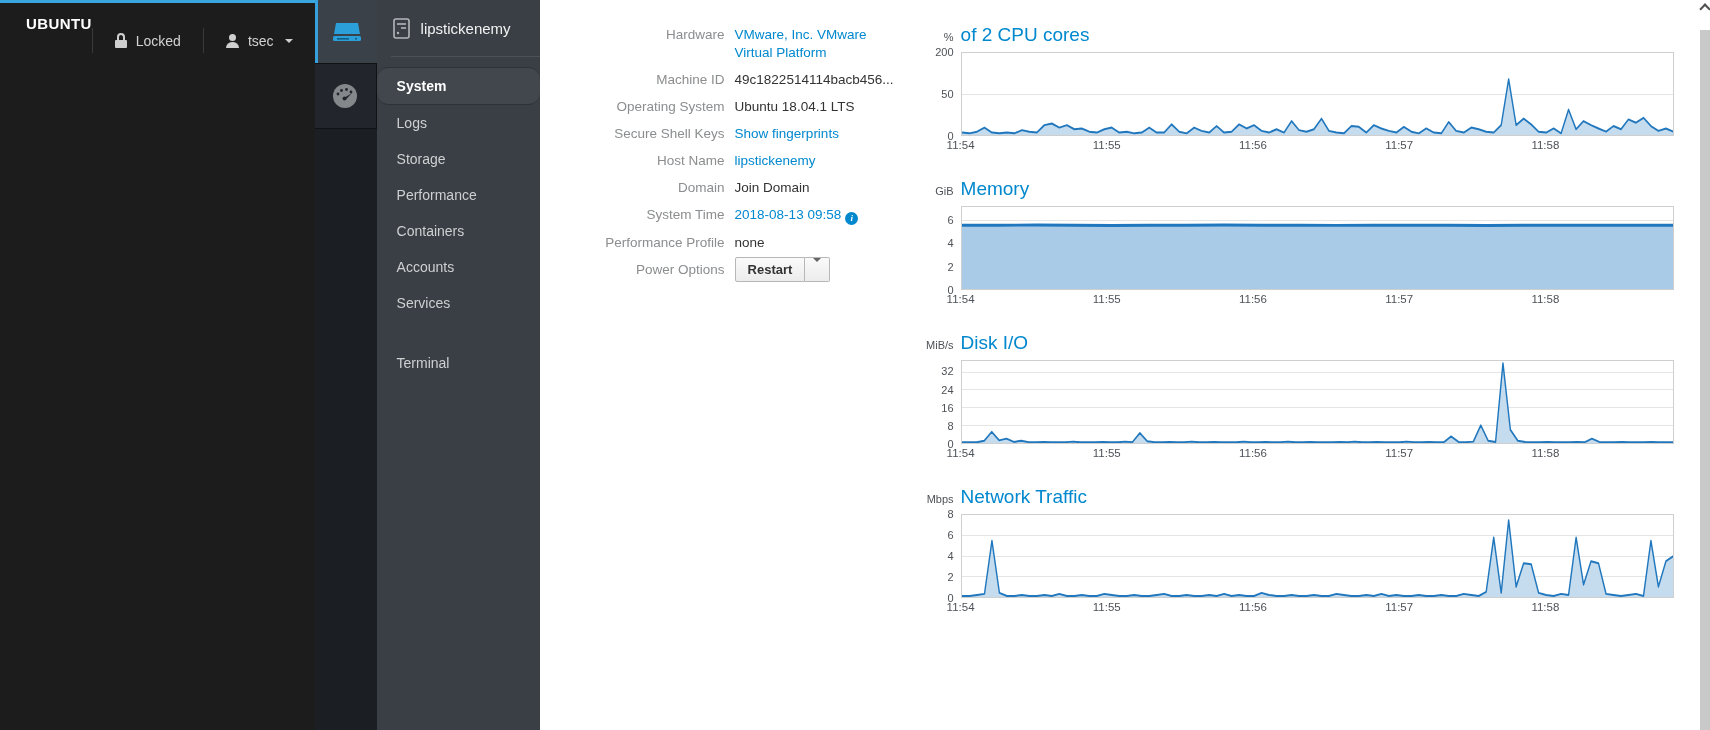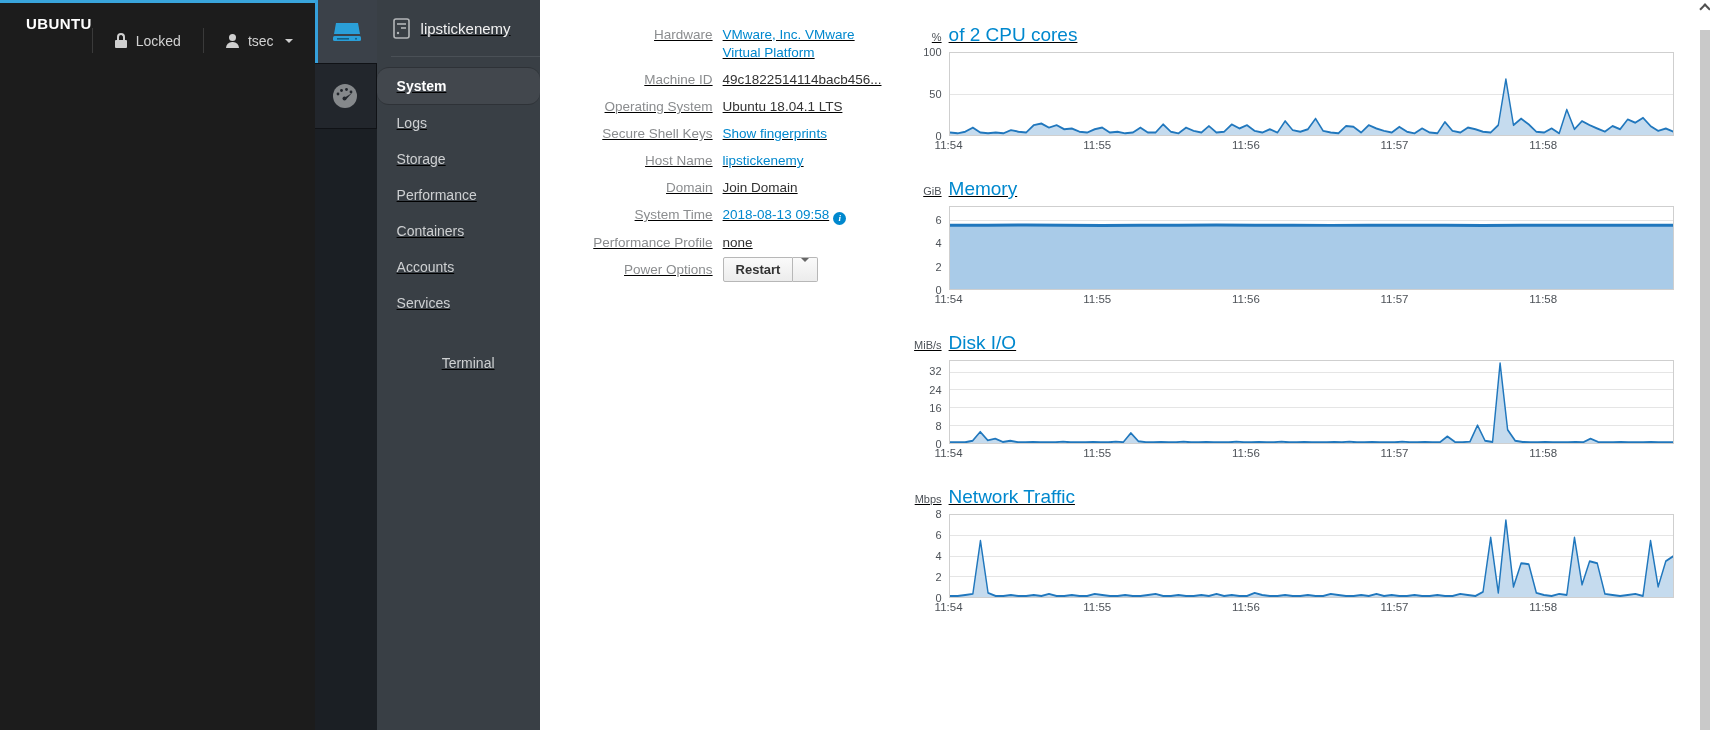--- a/index.html
+++ b/index.html
@@ -16,37 +16,37 @@
   .topbar-section { display:flex; align-items:center; gap:9px; padding:0 22px; color:#d2d2d2; font-size:14px; border-left:1px solid #3a3a3a; cursor:pointer; }
   .lock-icon { display:inline-block; width:12px; height:15px; position:relative; }
   .lock-shackle { position:absolute; top:0; left:2px; width:8px; height:8px; border:2px solid #cfcfcf; border-bottom:none; border-radius:4px 4px 0 0; }
   .lock-body { position:absolute; bottom:0; left:0; width:12px; height:8px; background:#cfcfcf; border-radius:1px; }
   .user-icon { display:inline-block; width:13px; height:14px; position:relative; }
   .user-head { position:absolute; top:0; left:3px; width:7px; height:7px; border-radius:50%; background:#cfcfcf; }
   .user-body { position:absolute; bottom:0; left:0; width:13px; height:6px; border-radius:6px 6px 0 0; background:#cfcfcf; }
   .caret { width:0; height:0; border-left:4px solid transparent; border-right:4px solid transparent; border-top:4px solid #cfcfcf; margin-left:2px; }
 
   
-  .main { flex:1; display:flex; position:relative; min-height:0;text-decoration:underline; }
+  .main { flex:1; display:flex; position:relative; min-height:0; }
 
   .iconstrip { flex:0 0 62px; background:#1b1f24; }
   .machine-cell { height:63px; background:#3b4149; border-left:3px solid #35a0dc; display:flex; align-items:center; justify-content:center; cursor:pointer; }
   .dash-cell { height:66px; background:#22262c; border:1px solid #101216; border-left:none; display:flex; align-items:center; justify-content:center; cursor:pointer; }
 
   .sidemenu { flex:0 0 163px; background:#393f45; color:#d2d3d4; }
   .host-header { height:56px; display:flex; align-items:center; gap:11px; padding-left:16px; }
   .host-name { color:#f2f2f2; font-size:15px; }
   .menu-sep { border-top:1px solid #4a5056; margin-left:14px; }
   .sidemenu ul { list-style:none; margin-top:10px; }
   .sidemenu li { padding:10px 0 10px 20px; font-size:14px; color:#ced0d2; cursor:pointer;border-radius:12px; }
   .sidemenu li.active { background:#42474d; color:#ffffff; font-weight:700; border-top:1px solid #2e3237; border-bottom:1px solid #2e3237; }
-  #nav-secondary { margin-top:24px;text-align:center; }
-
-  
-  .content { flex:1; background:#fff; display:flex; padding:24px 36px 0 28px; min-width:0; }
+  #nav-secondary { margin-top:24px; }
+
+  
+  .content { flex:1; background:#fff; display:flex; padding:24px 36px 0 40px; min-width:0; }
 
   .info-col { flex:0 0 335px; padding-top:2px; }
   .info-row { display:flex; margin-bottom:9px; line-height:18px; font-size:13.5px; }
   .info-label { flex:0 0 155px; text-align:right; color:#8b8d8f; padding-right:10px; }
   .info-value { flex:1; max-width:155px; color:#333; }
   .ilink { color:#0088ce; text-decoration:none; cursor:pointer; }
   .info-i { display:inline-block; width:13px; height:13px; border-radius:50%; background:#0088ce; color:#fff; font-size:9px; font-weight:700; font-style:italic; text-align:center; line-height:13px; vertical-align:-2px; margin-left:4px; font-family:"Liberation Serif", serif; }
   .btn-group { display:inline-flex; margin-top:-4px; }
   .btn { font-family:"Liberation Sans", sans-serif; font-size:13px; color:#333; font-weight:600; background:linear-gradient(#fafafa,#ececec); border:1px solid #b7b7b7; padding:4px 12px; border-radius:2px 0 0 2px; cursor:pointer; }
   .btn-caret { padding:4px 8px; border-left:none; border-radius:0 2px 2px 0; font-weight:400; }
@@ -196,21 +196,21 @@
       <div class="charts-col" id="charts-col">
           <div class="chart">
             <div class="chart-header">
               <span class="chart-unit">%</span>
               <a class="chart-title">of 2 CPU cores</a>
             </div>
             <div class="chart-body">
               <div class="ylabels">
                 <div class="ytick" style="top: 78px;">0</div>
                 <div class="ytick" style="top: 36px;">50</div>
-                <div class="ytick" style="top: -6px;">100</div>
+                <div class="ytick" style="top: -6px;">200</div>
               </div>
               <div style="flex: 1 1 0%; min-width: 0px;">
                 <div class="plot">
                   <svg viewBox="0 0 1000 84" preserveAspectRatio="none">
                     <line class="grid" x1="0" x2="1000" y1="42" y2="42"></line>
                     <polygon points="0,84 0.0,81.5 10.5,82.3 21.1,80.6 31.6,76.4 42.1,81.5 52.6,82.3 63.2,81.5 73.7,82.3 84.2,79.0 94.7,80.6 105.3,81.5 115.8,73.9 126.3,72.2 136.8,76.4 147.4,73.9 157.9,78.1 168.4,77.3 178.9,80.6 189.5,81.5 200.0,78.1 210.5,76.4 221.1,81.5 231.6,80.6 242.1,82.3 252.6,81.5 263.2,76.4 273.7,81.5 284.2,81.5 294.7,73.1 305.3,80.6 315.8,82.3 326.3,76.4 336.8,79.8 347.4,81.5 357.9,74.8 368.4,81.5 378.9,80.6 389.5,73.1 400.0,77.3 410.5,73.9 421.1,79.8 431.6,81.5 442.1,78.1 452.6,81.5 463.2,69.7 473.7,79.0 484.2,80.6 494.7,78.1 505.3,67.2 515.8,79.8 526.3,81.5 536.8,82.3 547.4,74.8 557.9,75.6 568.4,81.5 578.9,73.9 589.5,77.3 600.0,79.8 610.5,81.5 621.1,75.6 631.6,80.6 642.1,82.3 652.6,77.3 663.2,81.5 673.7,82.3 684.2,70.6 694.7,79.8 705.3,81.5 715.8,76.4 726.3,78.1 736.8,80.6 747.4,81.5 757.9,73.9 768.4,26.9 778.9,73.9 789.5,67.2 800.0,73.1 810.5,80.6 821.1,81.5 831.6,77.3 842.1,82.3 852.6,58.0 863.2,78.1 873.7,69.7 884.2,73.9 894.7,77.3 905.3,80.6 915.8,74.8 926.3,78.1 936.8,68.0 947.4,71.4 957.9,66.4 968.4,74.8 978.9,79.8 989.5,77.3 1000.0,80.6 1000,84" fill="#c5dbee"></polygon>
                     <polyline class="area-stroke" points="0.0,81.5 10.5,82.3 21.1,80.6 31.6,76.4 42.1,81.5 52.6,82.3 63.2,81.5 73.7,82.3 84.2,79.0 94.7,80.6 105.3,81.5 115.8,73.9 126.3,72.2 136.8,76.4 147.4,73.9 157.9,78.1 168.4,77.3 178.9,80.6 189.5,81.5 200.0,78.1 210.5,76.4 221.1,81.5 231.6,80.6 242.1,82.3 252.6,81.5 263.2,76.4 273.7,81.5 284.2,81.5 294.7,73.1 305.3,80.6 315.8,82.3 326.3,76.4 336.8,79.8 347.4,81.5 357.9,74.8 368.4,81.5 378.9,80.6 389.5,73.1 400.0,77.3 410.5,73.9 421.1,79.8 431.6,81.5 442.1,78.1 452.6,81.5 463.2,69.7 473.7,79.0 484.2,80.6 494.7,78.1 505.3,67.2 515.8,79.8 526.3,81.5 536.8,82.3 547.4,74.8 557.9,75.6 568.4,81.5 578.9,73.9 589.5,77.3 600.0,79.8 610.5,81.5 621.1,75.6 631.6,80.6 642.1,82.3 652.6,77.3 663.2,81.5 673.7,82.3 684.2,70.6 694.7,79.8 705.3,81.5 715.8,76.4 726.3,78.1 736.8,80.6 747.4,81.5 757.9,73.9 768.4,26.9 778.9,73.9 789.5,67.2 800.0,73.1 810.5,80.6 821.1,81.5 831.6,77.3 842.1,82.3 852.6,58.0 863.2,78.1 873.7,69.7 884.2,73.9 894.7,77.3 905.3,80.6 915.8,74.8 926.3,78.1 936.8,68.0 947.4,71.4 957.9,66.4 968.4,74.8 978.9,79.8 989.5,77.3 1000.0,80.6" stroke="#2077bd" stroke-width="2"></polyline>
                   </svg>
                 </div>
                 <div class="xlabels">

